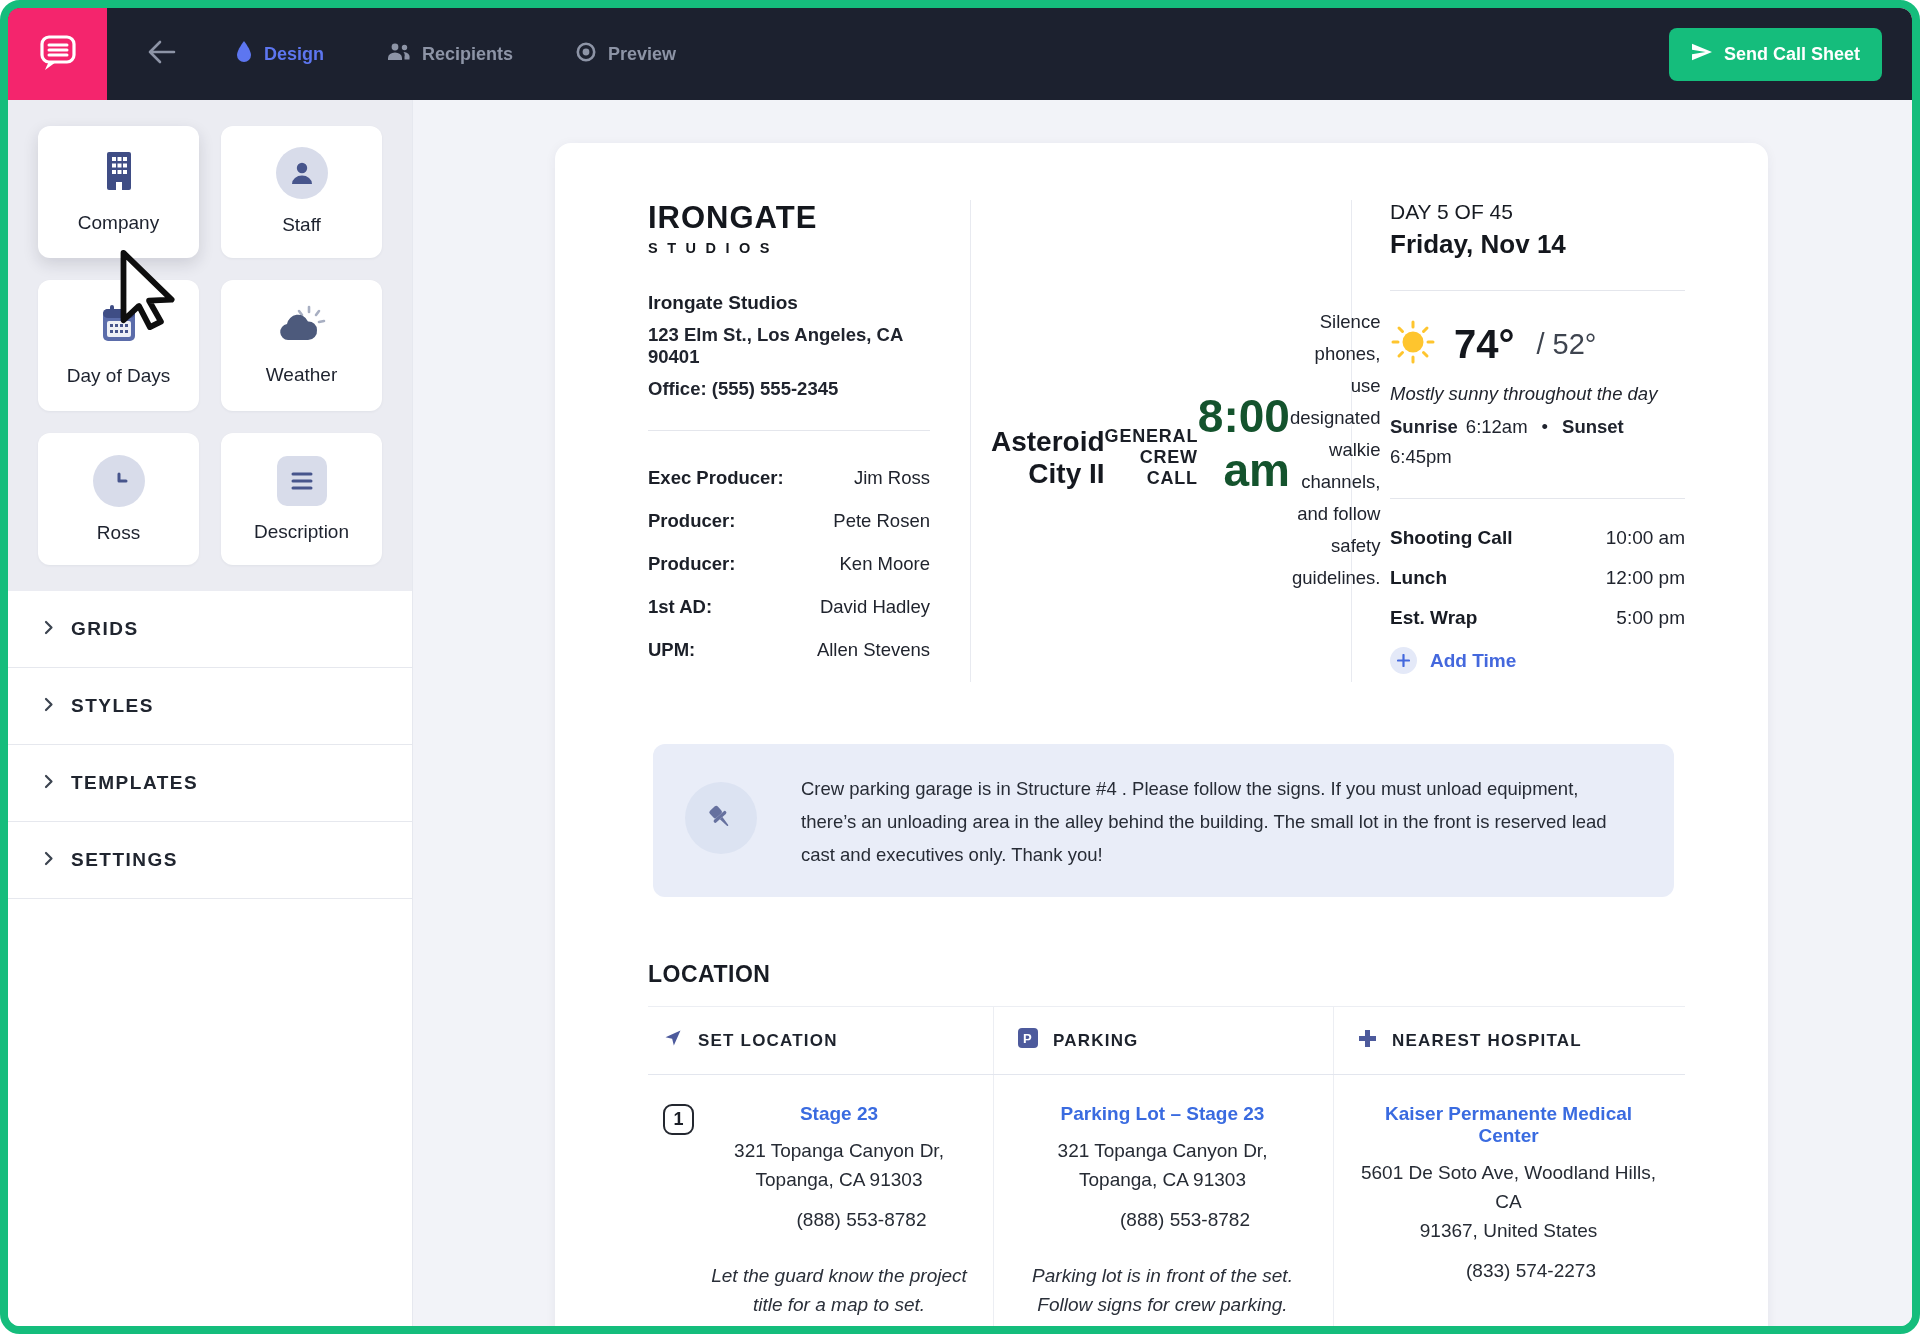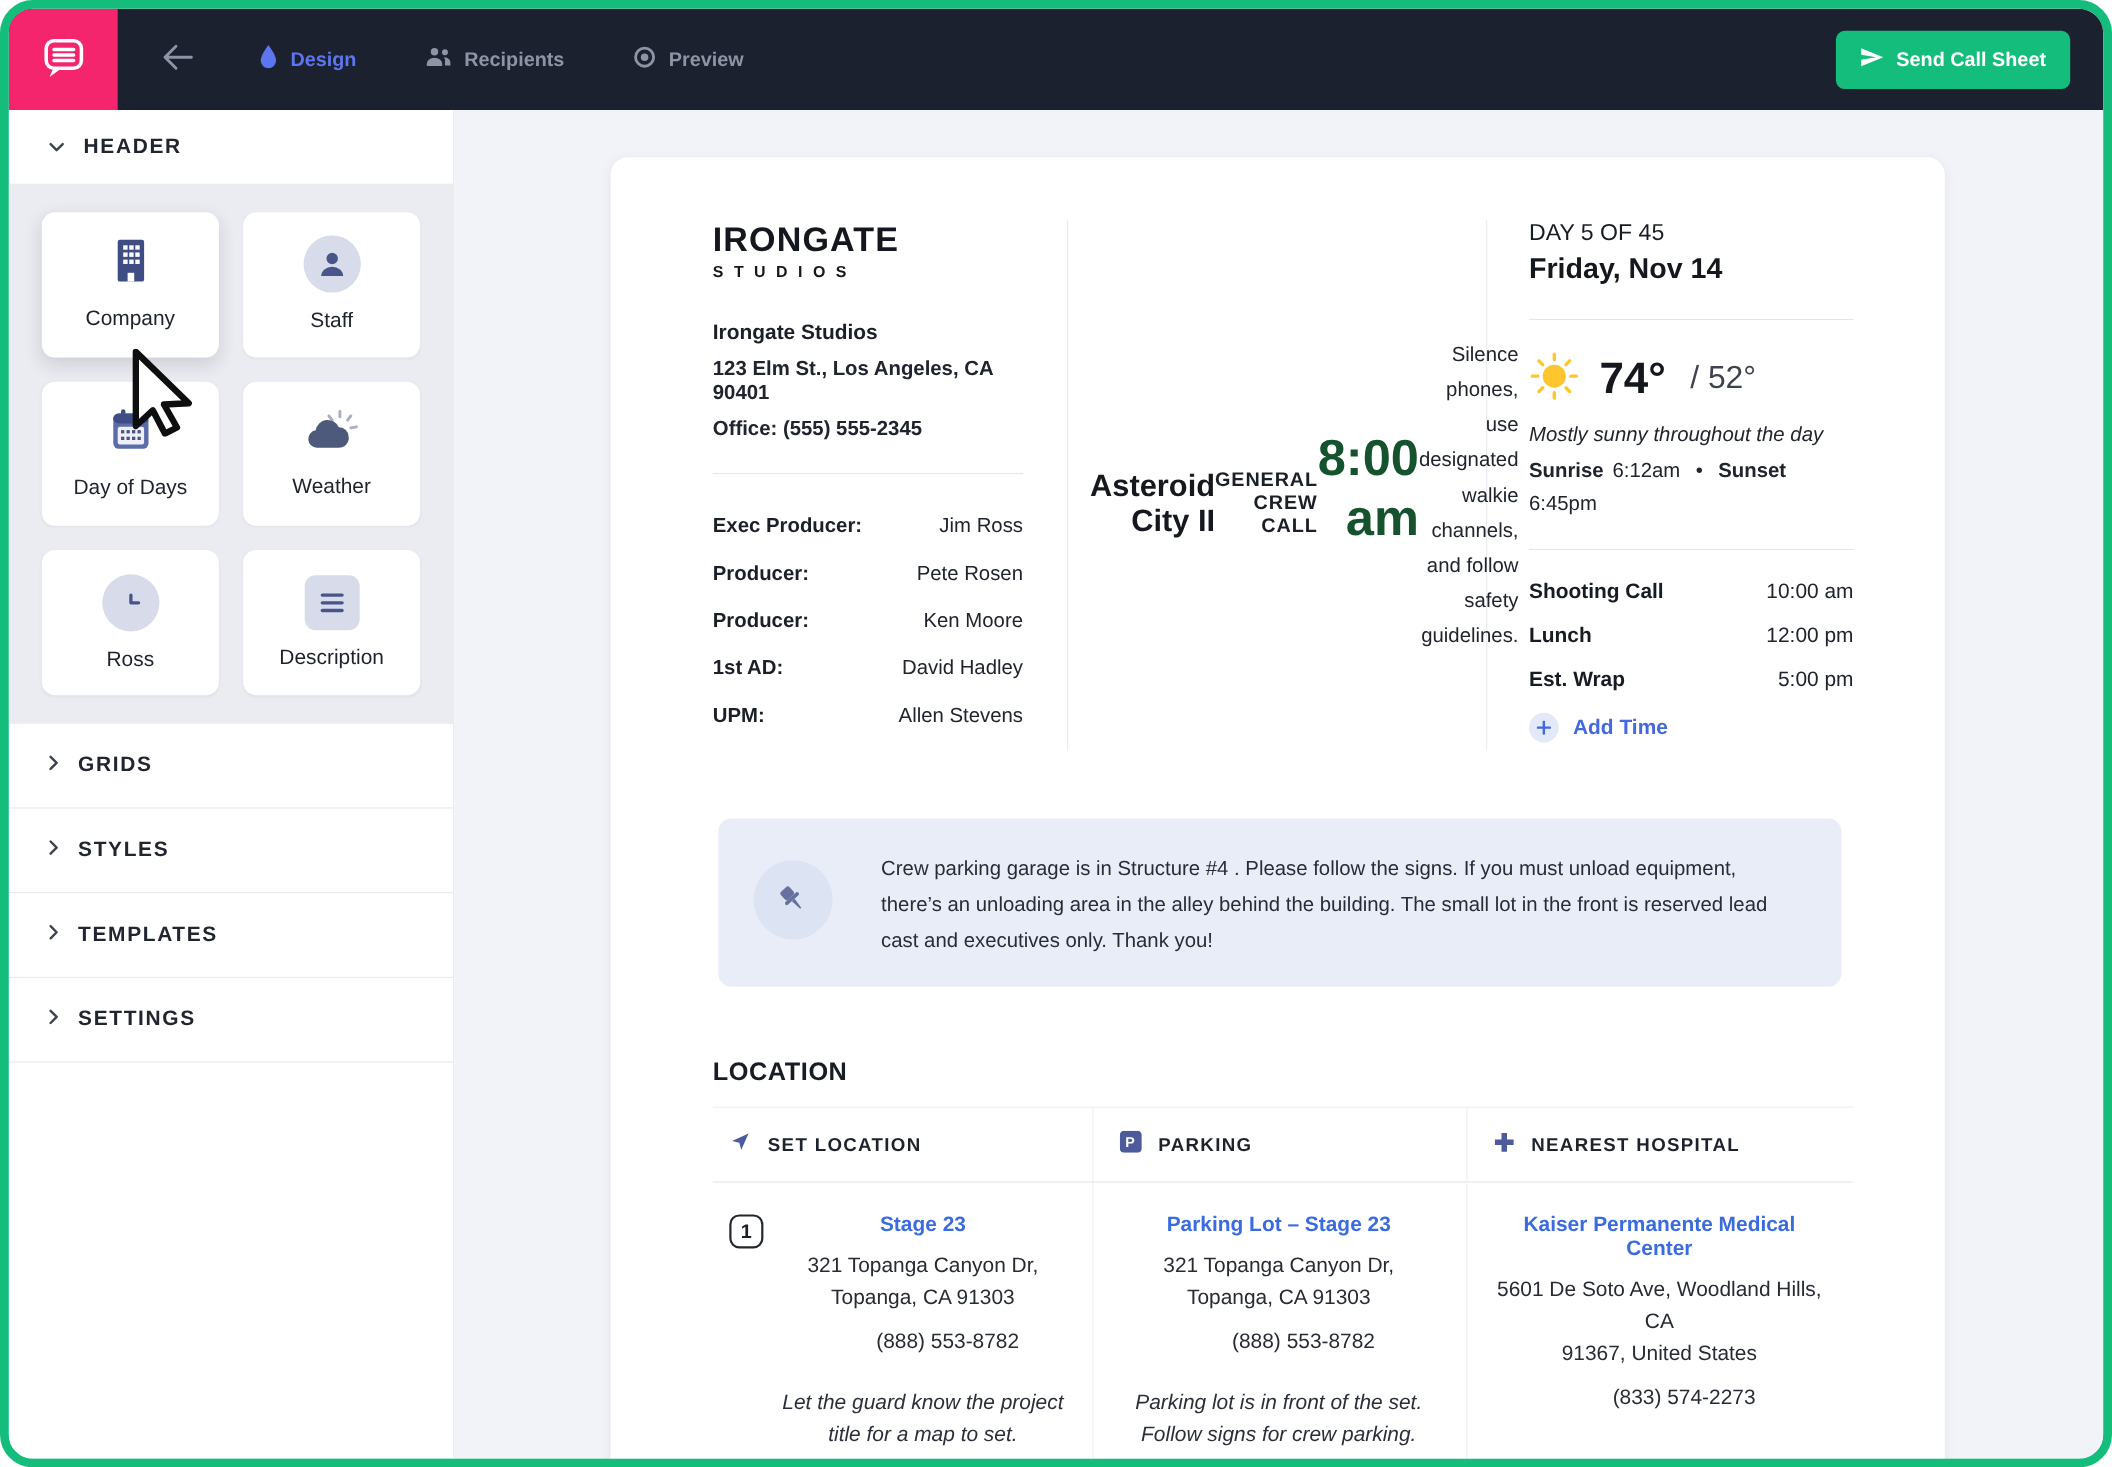--- a/index.html
+++ b/index.html
@@ -1,17 +1,17 @@
 <!DOCTYPE html>
 <html><head>
 <meta charset="utf-8">
 <style>
   * { box-sizing: border-box; margin: 0; padding: 0; }
   html,body { width:1920px; height:1334px; background:#fff; font-family:"Liberation Sans","DejaVu Sans",sans-serif; }
-  .frame { width:1920px; height:1334px; border:8px solid #15bd7c; border-radius:30px; overflow:hidden; background:#fff; display:flex; flex-direction:column; position:relative; }
+  .frame { width:1920px; height:1334px; border:8px solid #15bd7c; border-radius:20px; overflow:hidden; background:#fff; display:flex; flex-direction:column; position:relative; }
 
   
   .topbar { height:92px; flex:none; background:#1c212f; display:flex; align-items:center; }
   .logo { width:99px; height:100%; background:#f4256d; display:flex; align-items:center; justify-content:center; cursor:pointer; }
   .back { margin-left:40px; display:flex; align-items:center; cursor:pointer; }
   .tabs { margin-left:58px; display:flex; gap:62px; align-items:center; }
   .tab { display:flex; align-items:center; gap:11px; font-size:18px; font-weight:600; color:#8d94a6; cursor:pointer; }
   .tab.active { color:#5d76f0; }
   .send-btn { margin-left:auto; margin-right:30px; background:#15bd7c; border:none; color:#fff; font-family:inherit; font-size:18px; font-weight:700; padding:14px 22px; border-radius:8px; display:flex; align-items:center; gap:11px; cursor:pointer; }
 
@@ -147,28 +147,20 @@
             <path d="M1 20 L23 11 L1 2 L1 8.5 L16 11 L1 13.5 Z"></path>
           </svg>
       </span>
       <span>Send Call Sheet</span>
     </button>
   </header>
 
   <div class="body-row">
 
     <aside class="sidebar">
-      <div class="acc-row">
-        <span>
-          <svg width="15" height="10" viewBox="0 0 15 10" fill="none">
-              <path d="M2 2 L7.5 7.5 L13 2" stroke="#3c4450" stroke-width="2.2" stroke-linecap="round" stroke-linejoin="round"></path>
-            </svg>
-        </span>
-        <span>HEADER</span>
-      </div>
 
       <div class="tile-panel">
         <div class="tile hovered">
           <span>
             <svg width="36" height="42" viewBox="0 0 36 42">
               <rect x="6" y="2" width="24" height="38" rx="2" fill="#3f4d85"></rect>
               <g fill="#fff">
                 <rect x="11" y="7" width="4" height="4"></rect>
                   <rect x="16.5" y="7" width="4" height="4"></rect>
                   <rect x="22" y="7" width="4" height="4"></rect>

